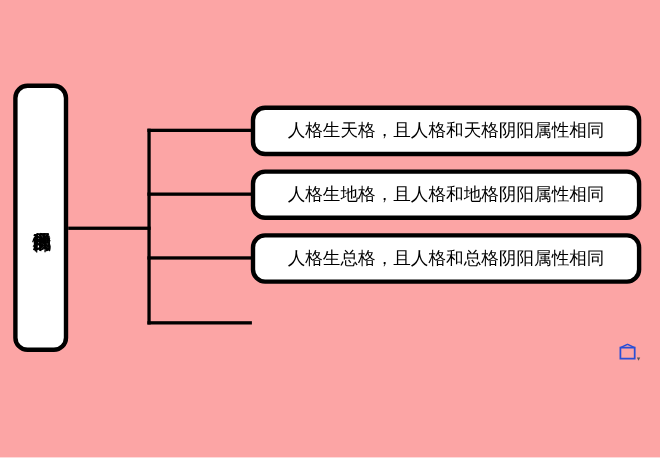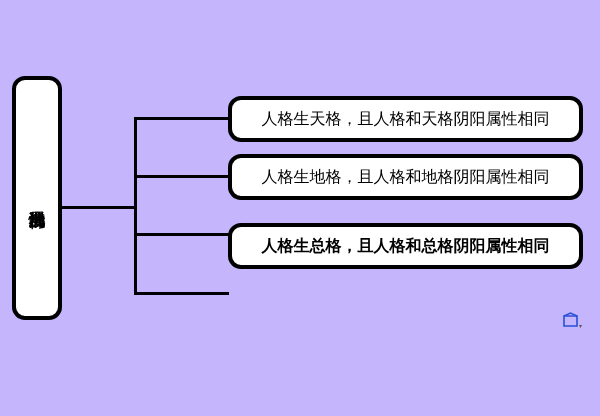--- a/index.html
+++ b/index.html
@@ -8,21 +8,21 @@
     padding: 0;
     background: #ffffff;
   }
   body {
     font-family: "DejaVu Sans", "Liberation Sans", sans-serif;
   }
   #canvas {
     position: relative;
     width: 600px;
     height: 416px;
-    background: #c4b5fd;
+    background: #fca5a5;
     overflow: hidden;
   }
 
   
   .root-node {
     position: absolute;
     left: 12px;
     top: 76px;
     width: 50px;
     height: 244px;
@@ -63,21 +63,21 @@
   .leaf-text {
     font-size: 16px;
     line-height: 20px;
     color: #000000;
     white-space: nowrap;
     font-family: "DejaVu Sans", "Liberation Sans", sans-serif;
   }
 
   .leaf-1 { top: 96px; }
   .leaf-2 { top: 154px; }
-  .leaf-3 { top: 223px; font-weight: bold; }
+  .leaf-3 { top: 212px; }
   .leaf-4 { top: 270px; }
 
   
   .conn {
     position: absolute;
     background: #000000;
   }
   
   .conn-stem {
     left: 62px;

